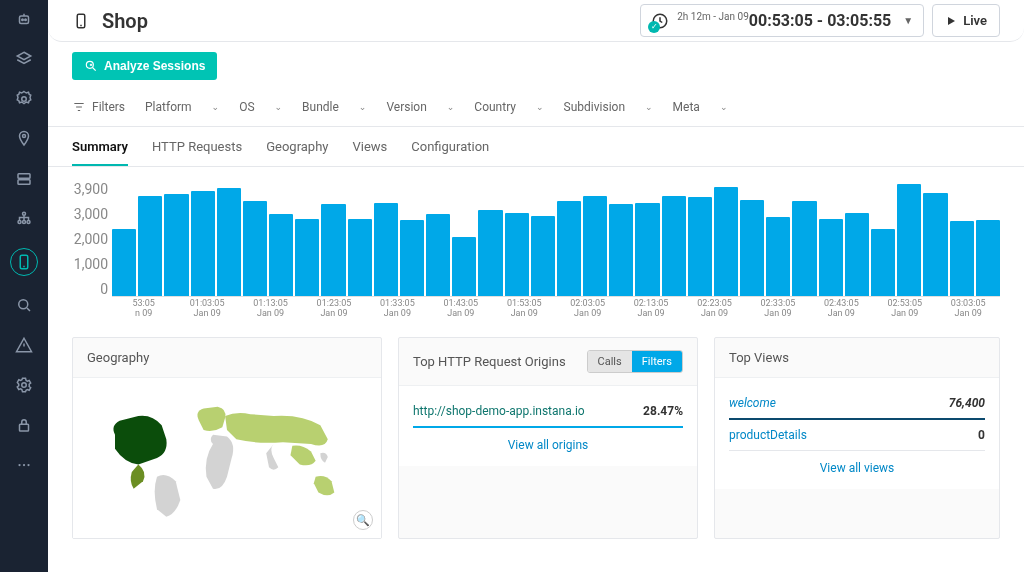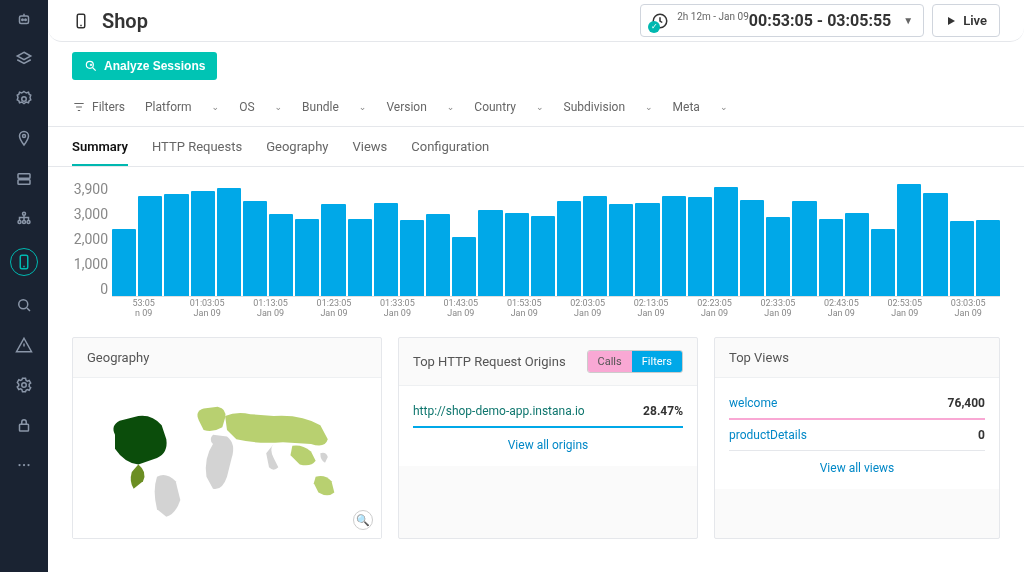--- a/index.html
+++ b/index.html
@@ -47,30 +47,30 @@
 .cards { display: flex; gap: 16px; }
 .card { border: 1px solid #e5e7eb; border-radius: 2px; background: #fafafa; }
 .card-header { padding: 12px 14px; font-size: 13px; color: #555; display: flex; align-items: center; justify-content: space-between; border-bottom: 1px solid #eef0f2; }
 .card-body { padding: 10px 14px; background: #fff; }
 .geo-card { width: 310px; }
 .geo-body { height: 160px; position: relative; background:#fff; }
 .geo-map { width: 100%; height: 100%; }
 .geo-zoom { position: absolute; right: 8px; bottom: 8px; width: 20px; height: 20px; border: 1px solid #ccc; border-radius: 50%; display: flex; align-items: center; justify-content: center; font-size: 11px; background: white; cursor: pointer; }
 .http-card { width: 300px; }
 .toggle-group { display: flex; border: 1px solid #ccc; border-radius: 3px; overflow: hidden; font-size: 11px; }
-.toggle-btn { padding: 4px 10px; cursor: pointer; background:#f9a8d4; }
+.toggle-btn { padding: 4px 10px; cursor: pointer; background:#e5e5e5; }
 .toggle-btn.active { background: #00a8e8; color: white; }
 .link-row { display: flex; justify-content: space-between; align-items: center; padding: 8px 0; border-bottom: 2px solid #00a8e8; font-size: 12px; }
 .link-row a { color: #0f766e; text-decoration: none; }
 .link-row .pct { font-weight: 700; }
 .view-all { text-align: center; padding: 10px 0 4px; font-size: 12px; }
 .view-all a { color: #0288c7; text-decoration: none; }
 .views-card { flex: 1; }
 .view-row { display: flex; justify-content: space-between; padding: 8px 0; border-bottom: 1px solid #e5e7eb; font-size: 12px; }
-.view-row:first-child { border-bottom: 2px solid #f9a8d4; }
+.view-row:first-child { border-bottom: 2px solid #0c4a6e; font-style: italic; }
 .view-row a { color: #0288c7; text-decoration: none; }
 .view-row .num { font-weight: 700; }
 </style>
 </head>
 <body>
 
 <div class="app">
   <div class="sidebar">
     <div class="sidebar-icon">
         <svg viewBox="0 0 24 24" fill="none" stroke="currentColor" stroke-width="2">

